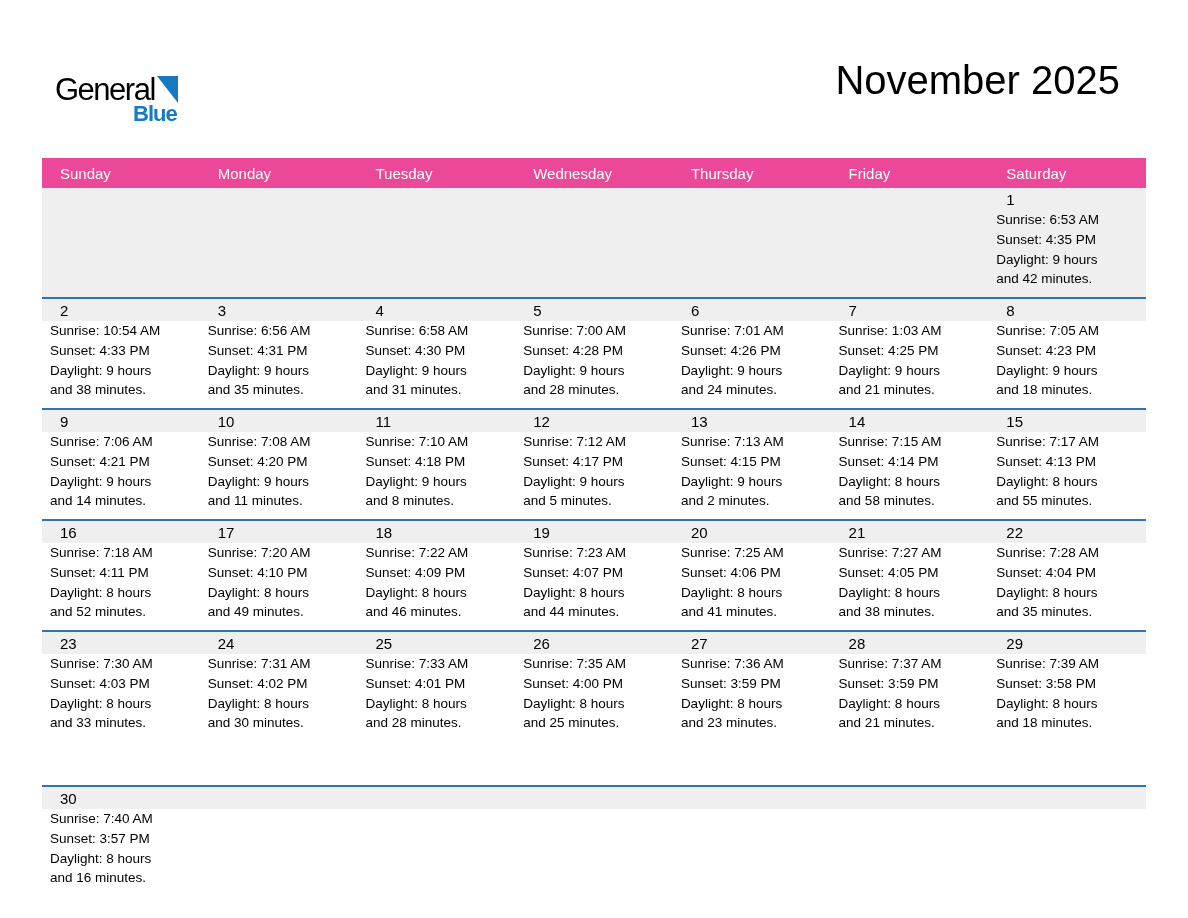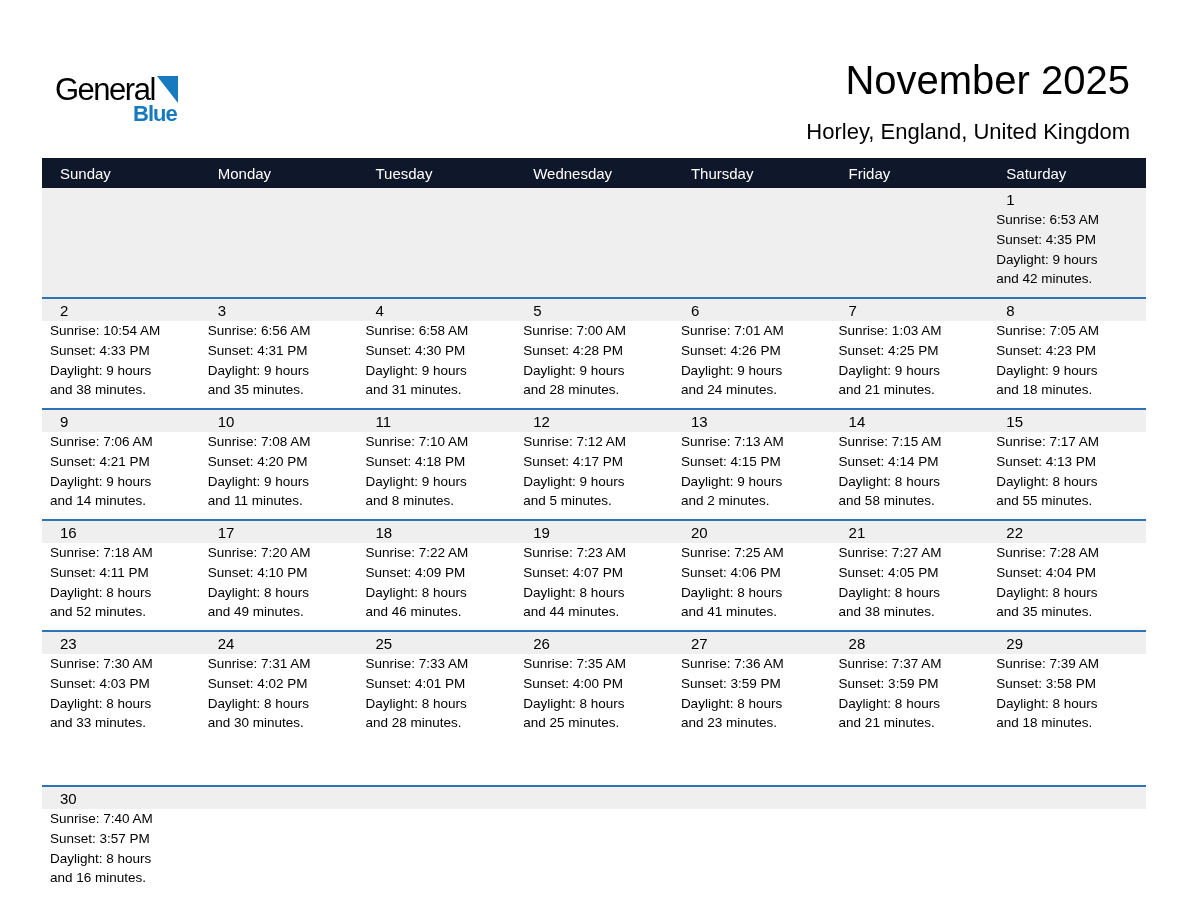--- a/index.html
+++ b/index.html
@@ -7,27 +7,27 @@
   .page{position:relative;width:1188px;height:918px;background:#fff;overflow:hidden;}
 
   
   .logo{position:absolute;left:55px;top:74px;line-height:1;}
   .logo-line1{display:flex;align-items:flex-start;}
   .logo-general{font-size:31px;font-weight:400;color:#000;letter-spacing:-1.5px;}
   .logo-triangle{margin-left:2px;margin-top:2px;}
   .logo-blue{font-size:22px;font-weight:700;color:#1779BE;letter-spacing:-1px;margin-left:78px;margin-top:-3px;}
 
   
-  .titles{position:absolute;right:58px;top:58px;text-align:right;}
+  .titles{position:absolute;right:68px;top:58px;text-align:right;}
   .title{font-size:40px;font-weight:400;color:#000;}
   .subtitle{font-size:22px;font-weight:400;color:#000;margin-top:16px;}
 
   
   .calendar{position:absolute;left:42px;top:158px;width:1104px;}
-  .weekday-row{display:flex;background:#0f172a;height:30px;align-items:center;}
+  .weekday-row{display:flex;background:#ec4899;height:30px;align-items:center;}
   .weekday{flex:1 1 0;color:#fff;font-size:15px;padding-left:18px;box-sizing:border-box;overflow:hidden;white-space:nowrap;}
 
   .week-row{display:flex;min-height:109px;background:#fff;}
   .week-row + .week-row{border-top:2px solid #2E74B5;}
   .week-row.shaded{background:#EFEFEF;}
   .week-row:last-child{min-height:120px;margin-top:44px;}
 
   .day-cell{flex:1 1 0;display:flex;flex-direction:column;box-sizing:border-box;overflow:hidden;}
   .day-num{height:22px;background:#EFEFEF;font-size:15px;color:#000;display:flex;align-items:center;
            padding-left:18px;box-sizing:border-box;flex:0 0 auto;}
@@ -46,21 +46,20 @@
         <svg width="21" height="27" viewBox="0 0 21 27">
             <polygon points="0,0 21,0 21,27" fill="#1779BE"></polygon>
           </svg>
       </span>
     </div>
     <div class="logo-blue">Blue</div>
   </div>
 
   <div class="titles">
     <div class="title">November 2025</div>
-    <div class="subtitle">Horley, England, United Kingdom</div>
   </div>
 
   <div class="calendar">
     <div class="weekday-row">
       <div class="weekday">Sunday</div>
       <div class="weekday">Monday</div>
       <div class="weekday">Tuesday</div>
       <div class="weekday">Wednesday</div>
       <div class="weekday">Thursday</div>
       <div class="weekday">Friday</div>

